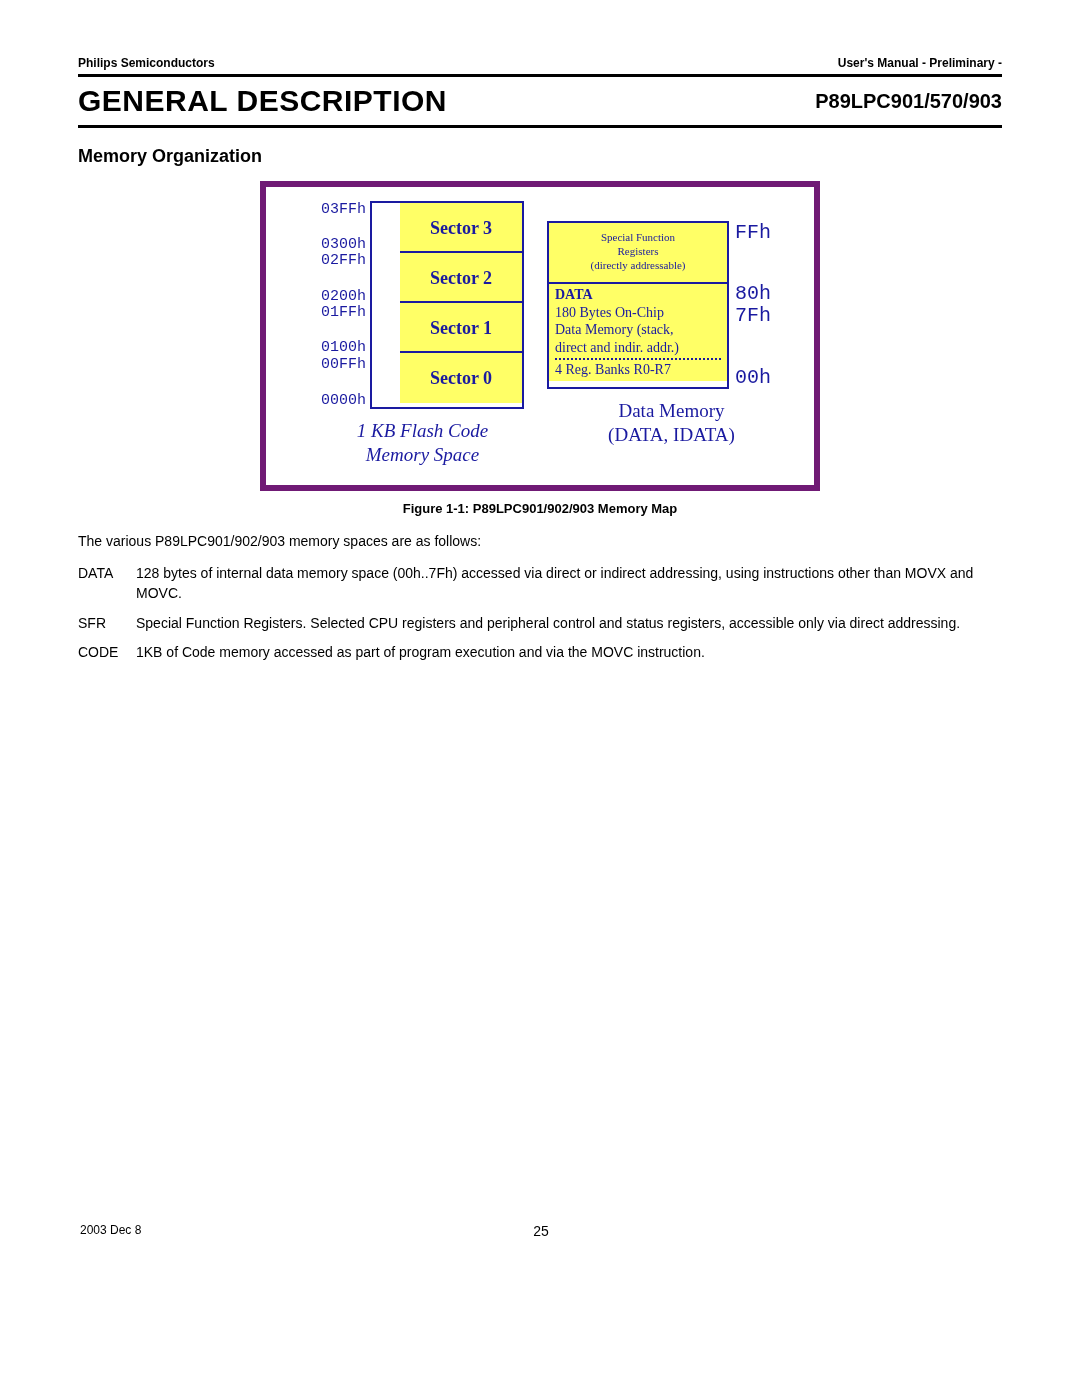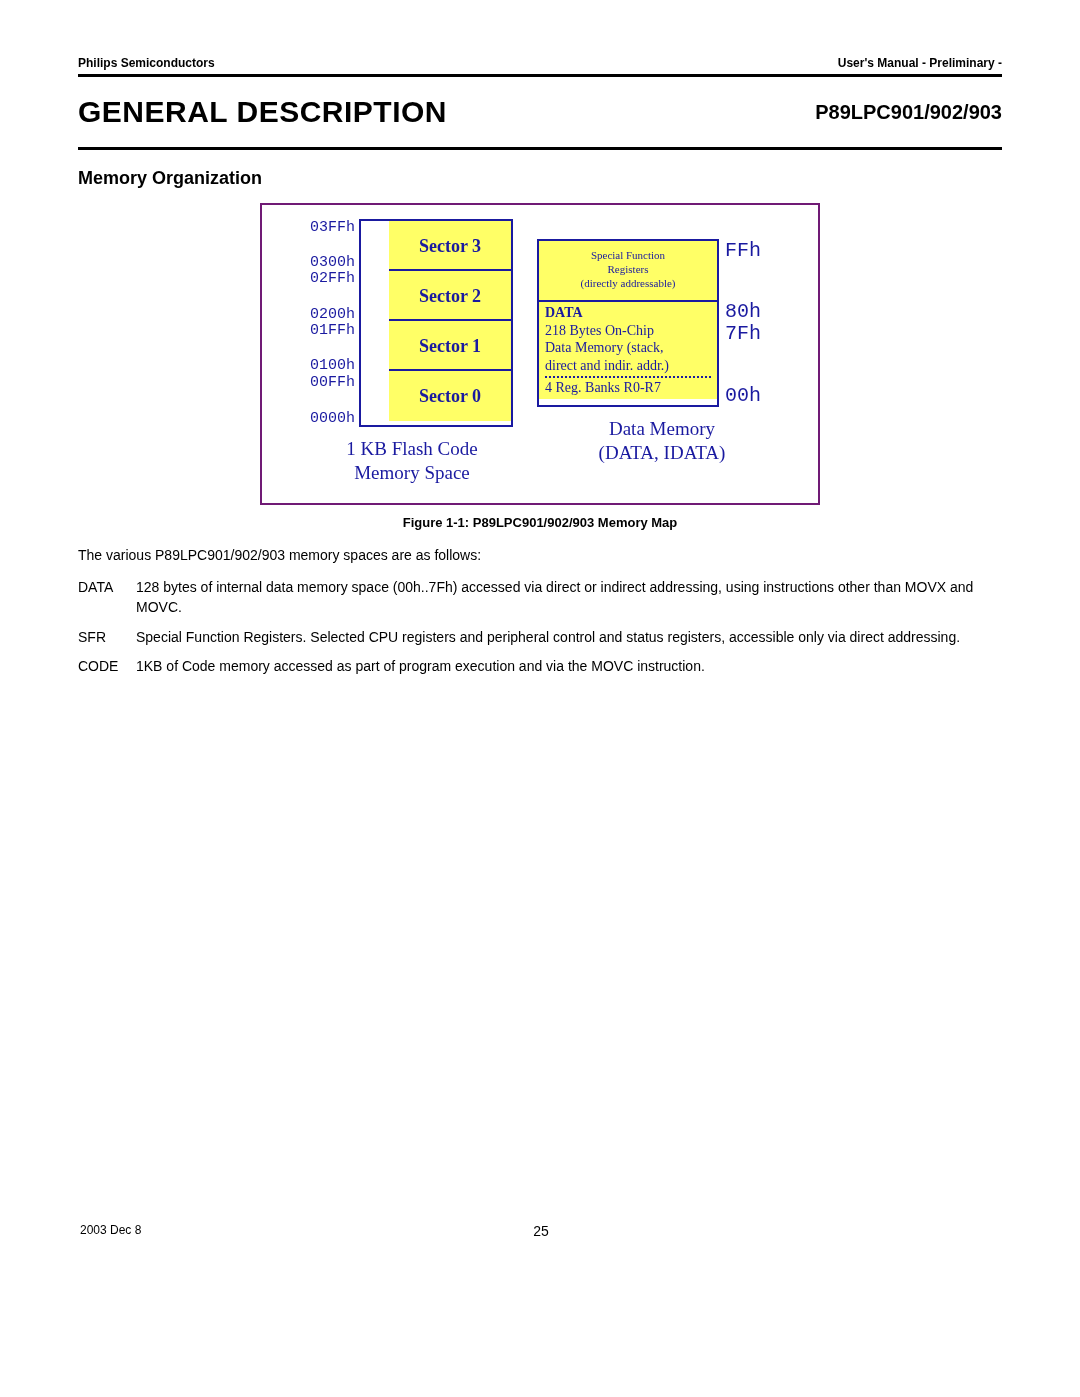--- a/index.html
+++ b/index.html
@@ -21,21 +21,21 @@
     font-size: 12px;
     font-weight: bold;
     margin-bottom: 4px;
   }
   .titlebar {
     border-top: 3px solid #000;
     border-bottom: 3px solid #000;
     display: flex;
     justify-content: space-between;
     align-items: center;
-    padding: 18px 0;
+    padding: 7px 0;
   }
   .titlebar .big {
     font-size: 30px;
     font-weight: bold;
     letter-spacing: 0.5px;
   }
   .titlebar .part {
     font-size: 20px;
     font-weight: bold;
   }
@@ -43,24 +43,24 @@
     font-size: 18px;
     font-weight: bold;
     margin-top: 18px;
   }
   .bodytext {
     font-size: 14px;
     margin-top: 16px;
     line-height: 1.35;
   }
   .figure-box {
-    border: 2px solid #701a75;
+    border: 6px solid #701a75;
     margin: 14px auto 10px auto;
     width: 560px;
-    padding: 14px 18px 18px 25px;
+    padding: 14px 18px 18px 32px;
     box-sizing: border-box;
     display: flex;
     flex-direction: row;
   }
   .flash-col {
     display: flex;
     flex-direction: column;
     align-items: center;
     width: 250px;
   }
@@ -100,20 +100,21 @@
     margin-left: 28px;
   }
   .sector:last-child { border-bottom: none; }
   .flash-caption {
     color: #1a1aa0;
     font-family: "Times New Roman", serif;
     font-size: 19px;
     text-align: center;
     margin-top: 10px;
     line-height: 1.25;
+    font-style: italic;
   }
   .data-col {
     display: flex;
     flex-direction: column;
     align-items: center;
     width: 250px;
     padding-top: 20px;
   }
   .data-row {
     display: flex;
@@ -207,21 +208,21 @@
 
 <div class="page">
 
   <div class="topline">
     <span>Philips Semiconductors</span>
     <span>User's Manual - Preliminary -</span>
   </div>
 
   <div class="titlebar">
     <span class="big">GENERAL DESCRIPTION</span>
-    <span class="part">P89LPC901/902/903</span>
+    <span class="part">P89LPC901/570/903</span>
   </div>
 
   <div class="subhead">Memory Organization</div>
 
 
   <div class="figure-box">
 
     <div class="flash-col">
       <div class="addr-row">
         <div class="addr-labels" style="height:208px;">
@@ -256,21 +257,21 @@
     <div class="data-col">
       <div class="data-row">
         <div class="data-block">
           <div class="data-top">
             <span>Special Function</span><br>
             <span>Registers</span><br>
             <span>(directly addressable)</span>
           </div>
           <div class="data-bottom">
             <span class="data-heading">DATA</span><br>
-            <span>218 Bytes On-Chip</span><br>
+            <span>180 Bytes On-Chip</span><br>
             <span>Data Memory (stack,</span><br>
             <span>direct and indir. addr.)</span>
             <div class="reg">4 Reg. Banks R0-R7</div>
           </div>
         </div>
         <div class="data-addr-labels" style="height:168px;">
           <span>FFh</span>
           <span style="display:flex;flex-direction:column;line-height:1.1;">
             <span>80h</span>
             <span>7Fh</span>

